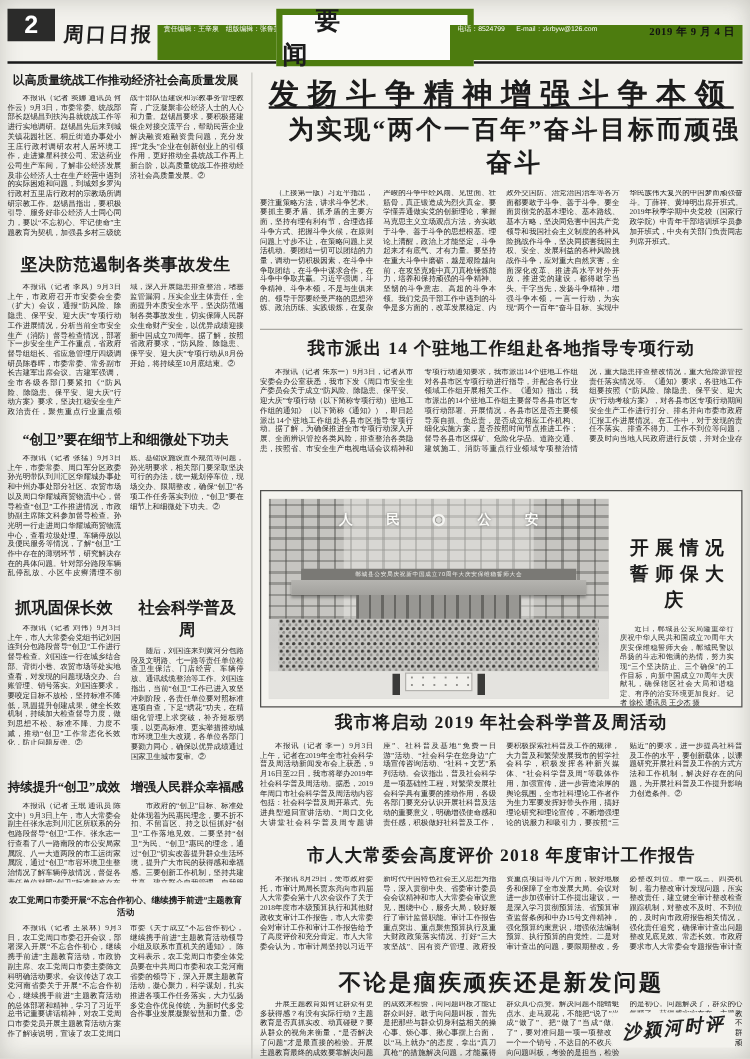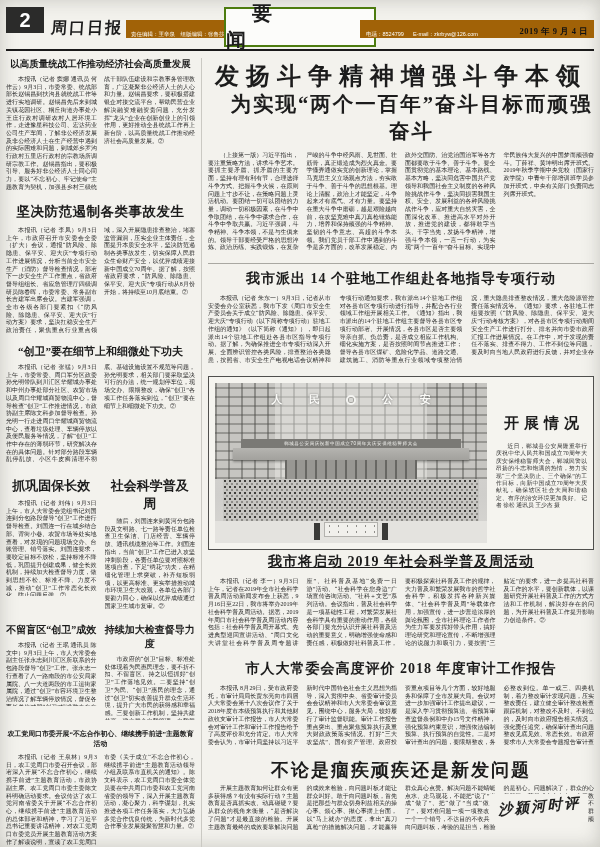--- a/index.html
+++ b/index.html
@@ -6,29 +6,29 @@
   .page{position:relative;width:600px;height:847px;background:#f3f2ed;overflow:hidden;
         box-shadow:inset 0 0 18px rgba(90,88,80,.28);
         font-family:"Liberation Serif","DejaVu Serif",serif;color:#1c1c1c;}
   
   .masthead{position:relative;height:40px;margin:7px 6px 0;}
   .pagenum{position:absolute;left:0;top:8;width:38px;height:26px;background:#2b2b2a;color:#fff;
            display:flex;align-items:center;justify-content:center;font-size:20px;font-weight:bold;
            font-family:"Liberation Sans",sans-serif;}
   .papername{position:absolute;left:45px;top:11px;font-size:16px;font-weight:bold;letter-spacing:2px;
              transform:skewX(-4deg);}
-  .bar{position:absolute;top:13px;height:18px;background:#a16207;color:#fdfdfb;
+  .bar{position:absolute;top:13px;height:28px;background:#4d7c0f;color:#fdfdfb;
        font-family:"Liberation Sans","DejaVu Sans",sans-serif;font-size:5.5px;
-       display:flex;align-items:flex-end;}
+       display:flex;align-items:flex-start;}
   .bar-left{left:120px;width:105px;padding:0 5px;}
   .bar-right{right:0;width:222px;padding:0 6px;gap:9px;}
   .bar-right .date{margin-left:auto;color:#121212;font-weight:bold;font-size:8.5px;
                    font-family:"Liberation Serif",serif;letter-spacing:.5px;}
   .section-box{position:absolute;left:50%;transform:translateX(-50%);top:0;width:148px;height:36px;
-               background:#fcfcfa;border:2px solid #4d7c0f;display:flex;align-items:center;justify-content:flex-end;}
+               background:#fcfcfa;border:5px solid #4d7c0f;display:flex;align-items:center;justify-content:flex-end;}
   .section-box span{font-size:20px;font-weight:bold;letter-spacing:26px;text-indent:26px;}
   .head-rule{height:2px;background:#1a1a1a;margin:2px 6px 0;}
   
   .content{display:flex;margin:7px 6px 0;height:791px;}
   .left-col{width:189px;flex:none;}
   .vdivider{width:1px;background:#cac9c3;margin:0 6px;flex:none;}
   .right-col{flex:1;min-width:0;}
   
   .bt{font-size:6px;line-height:7.7px;text-align:justify;text-indent:2em;color:#262626;
       overflow:hidden;column-fill:auto;word-break:break-all;}
@@ -42,28 +42,28 @@
   .h-l2{font-size:9.5px;margin-bottom:5px;}
   .h-l3{font-size:11px;margin-bottom:5px;}
   .pair{display:flex;gap:8px;margin-bottom:9px;}
   .pair .half{width:calc(50% - 4px);}
   .h-l4{font-size:13px;margin-bottom:5px;}
   .h-l5{font-size:10px;margin-bottom:5px;}
   .h-l6{font-size:6.9px;margin-bottom:5px;}
   .bh108{height:108px;} .bh118{height:118px;} .bh104{height:104px;}
   .bh96{height:96px;} .bh64{height:64px;} .bh100{height:100px;}
   
-  .lead-h1{font-size:24px;letter-spacing:7px;line-height:29px;margin-top:4px;}
+  .lead-h1{font-size:24px;letter-spacing:7px;line-height:29px;margin-top:4px;text-decoration:underline;}
   .lead-h2{font-size:20.5px;letter-spacing:2px;line-height:27px;margin-left:21px;}
   .lead-body{height:104px;margin-top:7px;}
   .thin-rule{height:1px;background:#a9a8a2;margin:7px 0 6px;}
   .h-r{font-size:14px;letter-spacing:1px;margin:3px 0 7px;}
   .disp-body{height:73px;}
   
-  .photo-box{box-sizing:border-box;margin-top:8px;border:1px solid #4f4f4d;padding:6px;
+  .photo-box{box-sizing:border-box;margin-top:24px;border:1px solid #4f4f4d;padding:6px;
              display:flex;gap:9px;height:174px;background:#f5f4ef;}
   .photo{position:relative;width:272px;height:160px;flex:none;background:linear-gradient(#dddcd8,#cfcecb 70%,#d8d7d3);overflow:hidden;}
   .bldg{position:absolute;left:0;top:0;right:0;height:96px;background:#c6c5c1;}
   .bldg-windows{position:absolute;inset:0;
      background-image:repeating-linear-gradient(90deg,rgba(74,74,70,.45) 0 2px,transparent 2px 13px),
                       repeating-linear-gradient(0deg,rgba(74,74,70,.38) 0 2px,transparent 2px 9px);}
   .bldg-tower{position:absolute;left:60px;right:60px;top:0;bottom:0;background:rgba(238,237,232,.45);}
   .bldg-sign{position:absolute;left:0;right:0;top:9px;display:flex;align-items:center;justify-content:center;gap:14px;
              color:#fbfbf8;font-weight:bold;font-size:11px;letter-spacing:12px;text-indent:12px;
              text-shadow:0 0 2px rgba(80,80,80,.8);}
@@ -147,25 +147,25 @@
           <div class="bt bh96">本报讯（记者 刘伟）9月3日上午，市人大常委会党组书记刘国连到分包路段督导“创卫”工作进行督导检查。刘国连一行在城乡结合部、背街小巷、农贸市场等处实地查看，对发现的问题现场交办、台账管理、销号落实。刘国连要求，要咬定目标不放松，坚持标准不降低，巩固提升创建成果，健全长效机制，持续加大检查督导力度，做到思想不松、标准不降、力度不减，推动“创卫”工作常态化长效化，防止问题反弹。②</div>
         </article>
         <article class="half">
           <h3 class="h-l4">社会科学普及周</h3>
           <div class="bt bh96">随后，刘国连来到黄河分包路段及文明路、七一路等责任单位检查卫生保洁、门店经营、车辆停放、通讯线缆整治等工作。刘国连指出，当前“创卫”工作已进入攻坚冲刺阶段，各责任单位要对照标准逐项自查，下足“绣花”功夫，在精细化管理上求突破，补齐短板弱项，以更高标准、更实举措推动城市环境卫生大改观，各单位各部门要勠力同心，确保以优异成绩通过国家卫生城市复审。②</div>
         </article>
       </div>
 
       <div class="pair">
         <article class="half">
-          <h3 class="h-l5">不留盲区“创卫”成效</h3>
+          <h3 class="h-l5">持续提升“创卫”成效</h3>
           <div class="bt bh64">本报讯（记者 王珉 通讯员 陈文中）9月3日上午，市人大常委会副主任张永志到川汇区所联系的分包路段督导“创卫”工作。张永志一行查看了八一路南段的市公安局家属院、八一大道两段的市工运街家属院，通过“创卫”市容环境卫生整治情况了解车辆停放情况，督促各责任单位对照“创卫”标准整改存在的一些问题，加快老旧小区基础设施改造提升，落实物业管理和群众自治长效机制。②</div>
         </article>
         <article class="half">
-          <h3 class="h-l5">持续加大检查督导力度</h3>
+          <h3 class="h-l5">增强人民群众幸福感</h3>
           <div class="bt bh64">市政府的“创卫”目标、标准处处体现着为民惠民理念，要不折不扣、不留盲区、持之以恒抓好“创卫”工作落地见效。二要坚持“创卫”为民、“创卫”惠民的理念，通过“创卫”切实改善提升群众生活环境，提升广大市民的获得感和幸福感。三要创新工作机制，坚持共建共享，建立群众自我管理、自我服务机制，人人参与、众志成城，持续提升“创卫”成效，不断增强人民群众幸福感、获得感。②</div>
         </article>
       </div>
 
       <article class="art">
         <h2 class="h-l6">农工党周口市委开展“不忘合作初心、继续携手前进”主题教育活动</h2>
         <div class="bt cols2 bh100">本报讯（记者 王泉林）9月3日，农工党周口市委召开会议，部署深入开展“不忘合作初心，继续携手前进”主题教育活动，市政协副主席、农工党周口市委主委陈文科明确活动要求。会议传达了农工党河南省委关于开展“不忘合作初心，继续携手前进”主题教育活动的总体部署和精神，学习了习近平总书记重要讲话精神，对农工党周口市委党员开展主题教育活动方案作了解读说明，宣读了农工党周口市委《关于成立“不忘合作初心，继续携手前进”主题教育活动领导小组及联系市直机关的通知》。陈文科表示，农工党周口市委全体党员要在中共周口市委和农工党河南省委的领导下，深入开展主题教育活动，凝心聚力，科学谋划，扎实推进各项工作任务落实，大力弘扬多党合作优良传统，为新时代多党合作事业发展凝聚智慧和力量。②</div>
       </article>
 
     </div>
@@ -203,26 +203,27 @@
           </div>
           <div class="crowd"></div>
           <div class="plaza">
             <div class="figure fig-l"></div>
             <div class="flag"></div>
             <div class="figure fig-r"></div>
           </div>
         </div>
         <div class="photo-side">
           <h3 class="ph-head">开展情况</h3>
+          <h3 class="ph-head">誓师保大庆</h3>
           <div class="caption">近日，郸城县公安局隆重举行庆祝中华人民共和国成立70周年大庆安保维稳誓师大会，郸城民警以昂扬的斗志和饱满的热情，努力实现“三个坚决防止、三个确保”的工作目标，向新中国成立70周年大庆献礼，确保辖区社会大局和谐稳定、有序的治安环境更加良好。 记者 徐松 通讯员 王少杰 摄</div>
         </div>
       </div>
 
       <article>
-        <h2 class="h-r" style="text-decoration:underline;">我市将启动 2019 年社会科学普及周活动</h2>
+        <h2 class="h-r" style="">我市将启动 2019 年社会科学普及周活动</h2>
         <div class="bt cols4 sci-body">本报讯（记者 李一）9月3日上午，记者在2019年全市社会科学普及周活动新闻发布会上获悉，9月16日至22日，我市将举办2019年社会科学普及周活动。据悉，2019年周口市社会科学普及周活动内容包括：社会科学普及周开幕式、先进典型巡回宣讲活动、“周口文化大讲堂社会科学普及周专题讲座”、社科普及基地“免费一日游”活动、“社会科学在您身边”广场宣传咨询活动、“社科＋文艺”系列活动。会议指出，普及社会科学是一项基础性工程，对繁荣发展社会科学具有重要的推动作用，各级各部门要充分认识开展社科普及活动的重要意义，明确增强使命感和责任感，积极做好社科普及工作，要积极探索社科普及工作的规律，大力普及和繁荣发展我市的哲学社会科学，积极发挥各种新兴媒体、“社会科学普及周”等载体作用，加强宣传，进一步营造浓厚的舆论氛围，全市社科理论工作者作为生力军要发挥好带头作用，搞好理论研究和理论宣传，不断增强理论的说服力和吸引力，要按照“三贴近”的要求，进一步提高社科普及工作的水平，要创新载体，以课题研究开展社科普及工作的方式方法和工作机制，解决好存在的问题，为开展社科普及工作提升影响力创造条件。②</div>
       </article>
 
       <article>
         <h2 class="h-r" style="margin-top:10px;">市人大常委会高度评价 2018 年度审计工作报告</h2>
         <div class="bt cols4 audit-body">本报讯 8月29日，受市政府委托，市审计局局长贾东亮向市四届人大常委会第十八次会议作了关于2018年度市本级预算执行和其他财政收支审计工作报告，市人大常委会对审计工作和审计工作报告给予了高度评价和充分肯定。市人大常委会认为，市审计局坚持以习近平新时代中国特色社会主义思想为指导，深入贯彻中央、省委审计委员会会议精神和市人大常委会审议意见，围绕中心，服务大局，较好履行了审计监督职能。审计工作报告重点突出、重点聚焦预算执行及重大财政政策落实情况、打好“三大攻坚战”、国有资产管理、政府投资重点项目等几个方面，较好地服务和保障了全市发展大局。会议对进一步加强审计工作提出建议，一是深入学习贯彻预算法、省预算审查监督条例和中办15号文件精神，强化预算约束意识，增强依法编制预算、执行预算的自觉性。二是对审计查出的问题，要限期整改，务必整改到位。单一或三、四类机制，着力整改审计发现问题，压实整改责任，建立健全审计整改检查跟踪机制，对整改不及时、不到位的，及时向市政府报告相关情况，强化责任追究，确保审计查出问题整改见底见效、常态长效。市政府要求市人大常委会专题报告审计查出突出问题整改情况，三是进一步加大审计结果和整改结果的公开力度，主动接受社会监督，增强监督合力。②（梅杰）</div>
       </article>
 
       <article>
         <h2 class="comm-h">不论是痼疾顽疾还是新发问题</h2>

